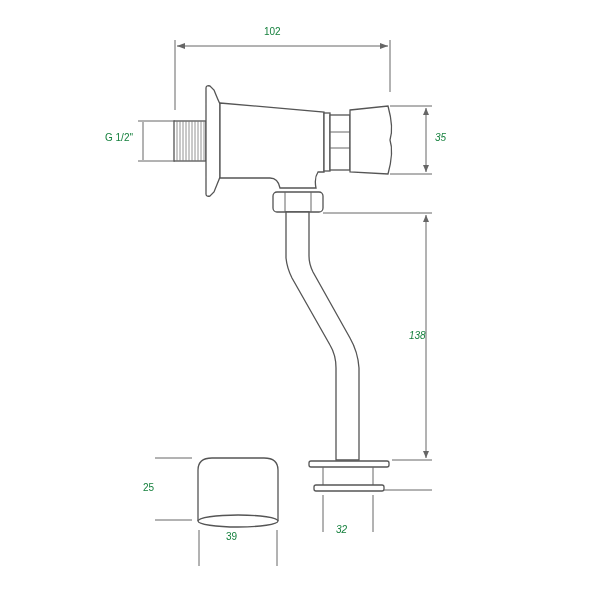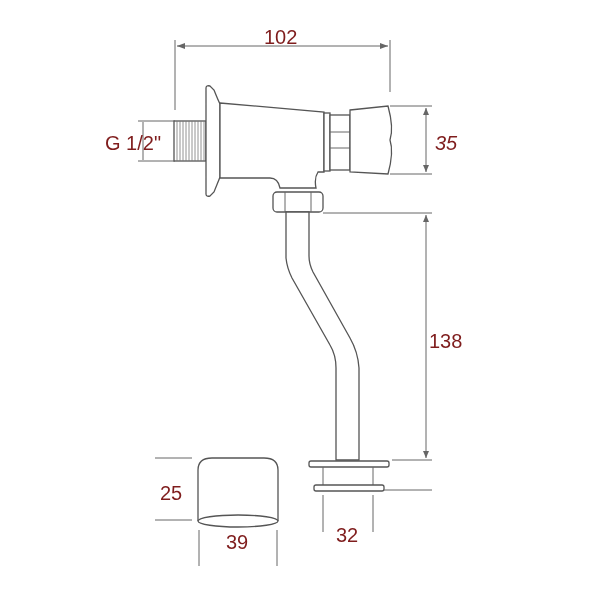--- a/index.html
+++ b/index.html
@@ -1,20 +1,20 @@
 <!DOCTYPE html>
 <html><head>
 <meta charset="utf-8">
 <style>
   html, body { margin:0; padding:0; background:#ffffff; }
   body { width:600px; height:600px; overflow:hidden; position:relative; font-family:"Liberation Sans", sans-serif; }
   svg { position:absolute; left:0; top:0; }
   .part { fill:#ffffff; stroke:#555555; stroke-width:1.3; }
   .dim { fill:none; stroke:#666666; stroke-width:1; }
-  .lbl { position:absolute; font-size:20px; color:#7f1d1d; line-height:1; white-space:nowrap; }
+  .lbl { position:absolute; font-size:10px; color:#15803d; line-height:1; white-space:nowrap; }
 </style>
 </head>
 <body>
 
 <svg width="600" height="600" viewBox="0 0 600 600">
 
   <g>
     <line class="dim" x1="175" y1="40" x2="175" y2="110"></line>
     <line class="dim" x1="390" y1="40" x2="390" y2="92"></line>
     <line class="dim" x1="177" y1="46" x2="388" y2="46"></line>
@@ -104,16 +104,16 @@
 
   <g>
     <line class="dim" x1="199" y1="530" x2="199" y2="566"></line>
     <line class="dim" x1="277" y1="530" x2="277" y2="566"></line>
   </g>
 </svg>
 
 <div class="lbl" style="left:264px;top:27px;">102</div>
 <div class="lbl" style="left:105px;top:133px;">G 1/2"</div>
 <div class="lbl" style="left:435px;top:133px;font-style:italic;">35</div>
-<div class="lbl" style="left:429px;top:331px;">138</div>
-<div class="lbl" style="left:160px;top:483px;">25</div>
+<div class="lbl" style="left:409px;top:331px;font-style:italic;">138</div>
+<div class="lbl" style="left:143px;top:483px;">25</div>
 <div class="lbl" style="left:226px;top:532px;">39</div>
-<div class="lbl" style="left:336px;top:525px;">32</div>
+<div class="lbl" style="left:336px;top:525px;font-style:italic;">32</div>
 
 </body></html>

